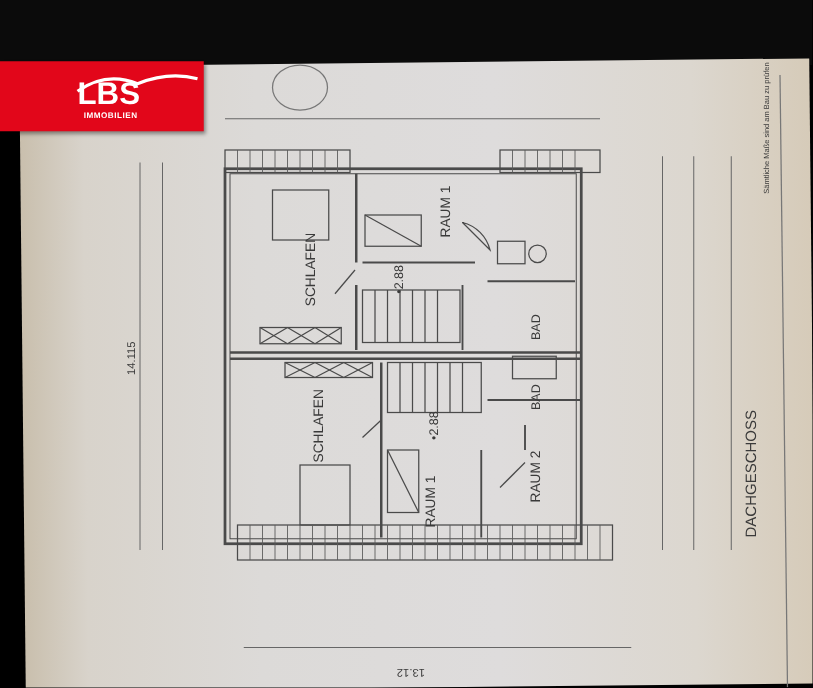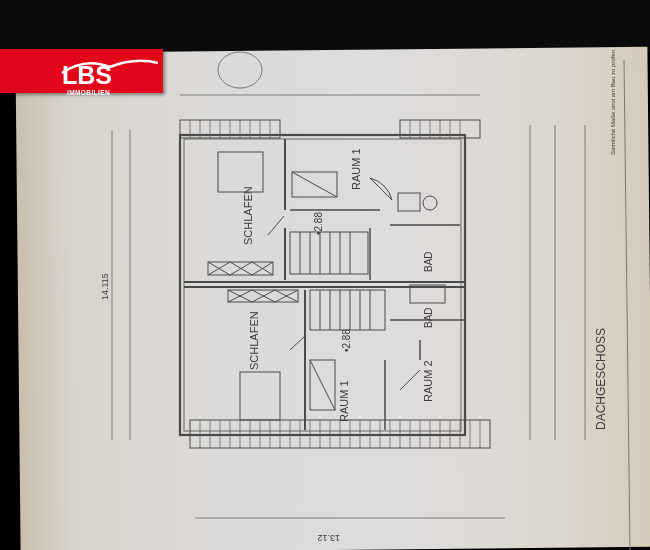--- a/index.html
+++ b/index.html
@@ -1,21 +1,21 @@
 <!DOCTYPE html>
 <html><head>
 <meta charset="utf-8">
 <style>
   html, body { margin:0; padding:0; }
   body { width:650px; height:550px; background:#000; position:relative; overflow:hidden; font-family:"Liberation Sans", sans-serif; }
   .paper { position:absolute; left:18px; top:50px; width:632px; height:500px;
     background: linear-gradient(90deg, #c9bfad 0%, #d8d3cb 8%, #dcdad8 30%, #dedcdc 60%, #dcd7cf 85%, #d6cbb9 100%);
     transform: rotate(-0.6deg); transform-origin:center; }
   .topbar { position:absolute; left:0; top:0; width:650px; height:52px; background:#0b0b0b; }
-  .logo { position:absolute; left:0; top:49px; width:163px; height:44px; background:#e2061a; box-shadow:2px 2px 3px rgba(0,0,0,.4); }
+  .logo { position:absolute; left:0; top:49px; width:163px; height:56px; background:#e2061a; box-shadow:2px 2px 3px rgba(0,0,0,.4); }
   .logo .lbs { position:absolute; left:62px; top:12px; color:#fff; font-weight:bold; font-size:25px; letter-spacing:0px; }
   .logo .sub { position:absolute; left:67px; top:40px; color:#fff; font-weight:bold; font-size:6.5px; letter-spacing:.4px; }
   .logo svg { position:absolute; left:60px; top:6px; }
   svg.plan { position:absolute; left:0; top:0; }
   .lbl { font-family:"Liberation Sans", sans-serif; fill:#3a3a3a; }
 </style>
 </head>
 <body>
 
 <div class="topbar"></div>

